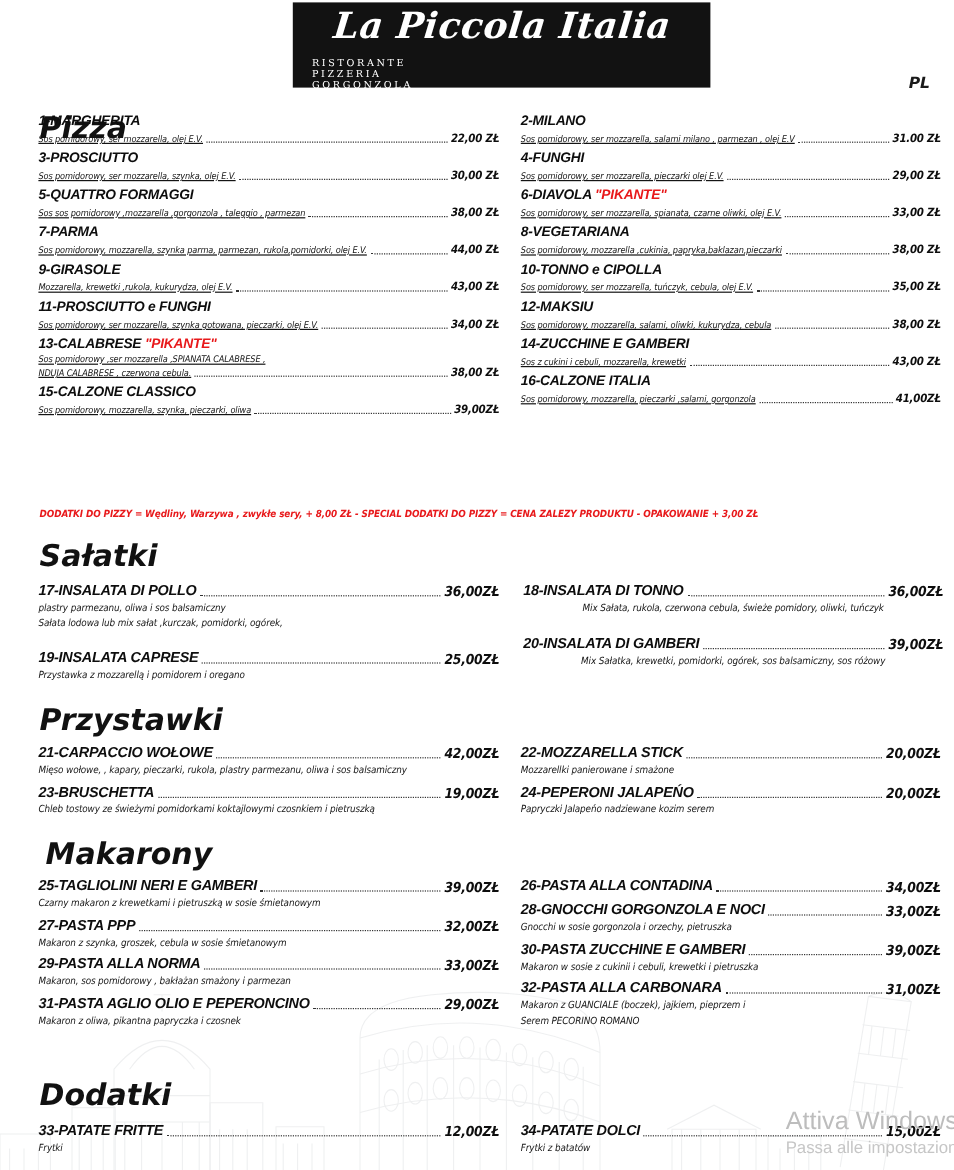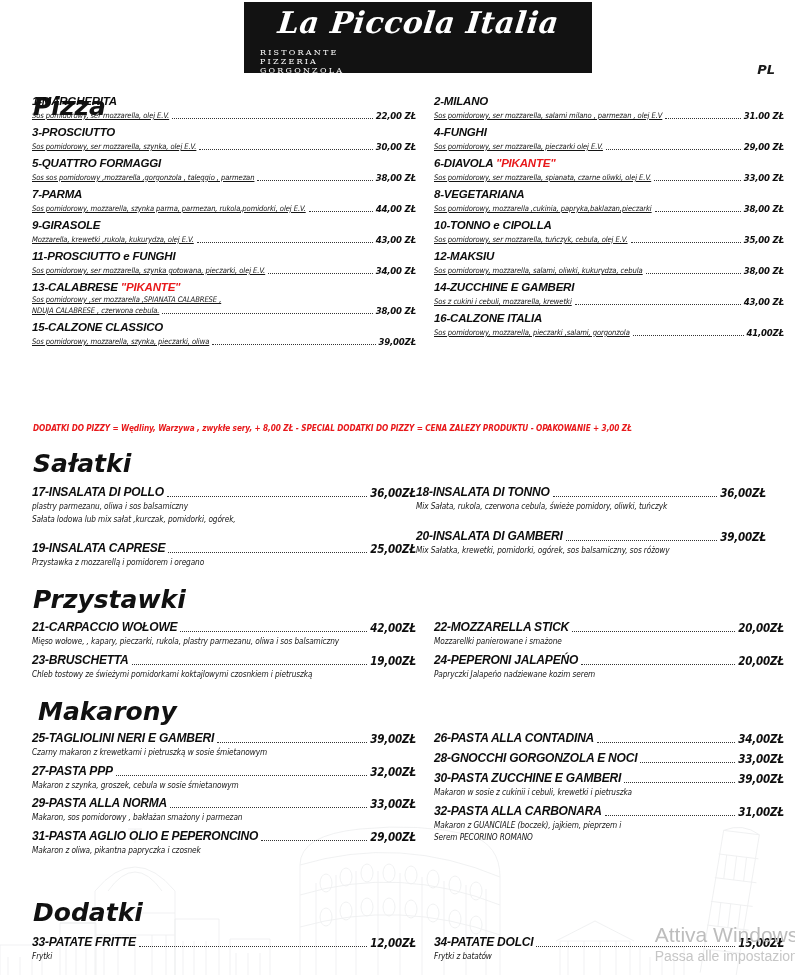--- a/index.html
+++ b/index.html
@@ -170,21 +170,21 @@
     font-size: 8.2px;
     color: #e8191b;
     white-space: nowrap;
     letter-spacing: -0.1px;
     text-align: right;
   }
 
   
   #salads-title { position: absolute; left: 33px; top: 449px; font-size: 25px; }
   #salads-left  { position: absolute; left: 32px; top: 485px; width: 384px; }
-  #salads-right { position: absolute; left: 416px; top: 485px; width: 350px; }
+  #salads-right { position: absolute; left: 436px; top: 485px; width: 350px; text-align: center; }
   #salads-left .item, #salads-right .item { margin-bottom: 16px; }
 
   
   #starters-title { position: absolute; left: 33px; top: 585px; font-size: 25px; }
   #starters-left  { position: absolute; left: 32px; top: 620px; width: 384px; }
   #starters-right { position: absolute; left: 434px; top: 620px; width: 350px; }
   #starters-left .item, #starters-right .item { margin-bottom: 5px; }
 
   
   #pastas-title { position: absolute; left: 38px; top: 697px; font-size: 25px; }
@@ -545,20 +545,21 @@
           <span class="dots"></span>
           <span class="price">34,00ZŁ</span>
         </div>
       </div>
       <div class="item">
         <div class="name-row">
           <span class="item-name">28-GNOCCHI GORGONZOLA E NOCI</span>
           <span class="dots"></span>
           <span class="price">33,00ZŁ</span>
         </div>
+        <div class="sub">Gnocchi w sosie gorgonzola i orzechy, pietruszka</div>
       </div>
       <div class="item">
         <div class="name-row">
           <span class="item-name">30-PASTA ZUCCHINE E GAMBERI</span>
           <span class="dots"></span>
           <span class="price">39,00ZŁ</span>
         </div>
         <div class="sub">Makaron w sosie z cukinii i cebuli, krewetki i pietruszka</div>
       </div>
       <div class="item">

